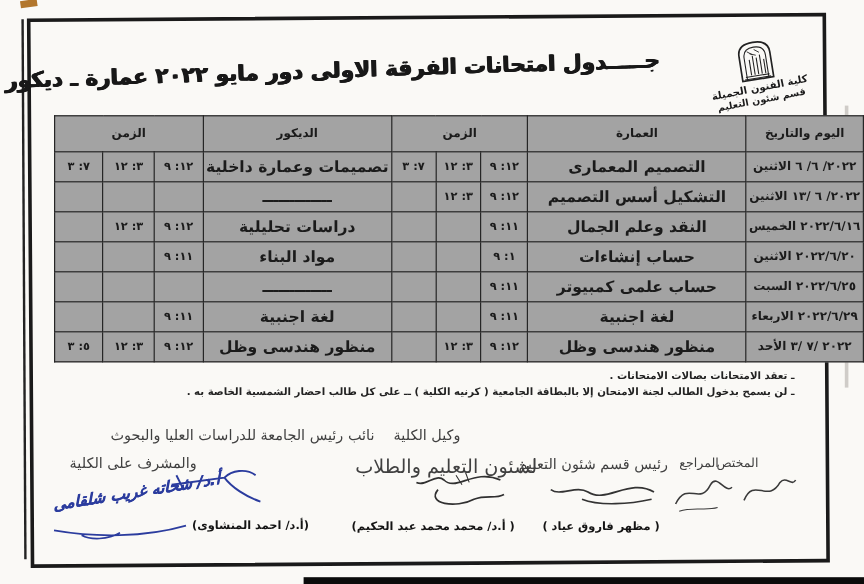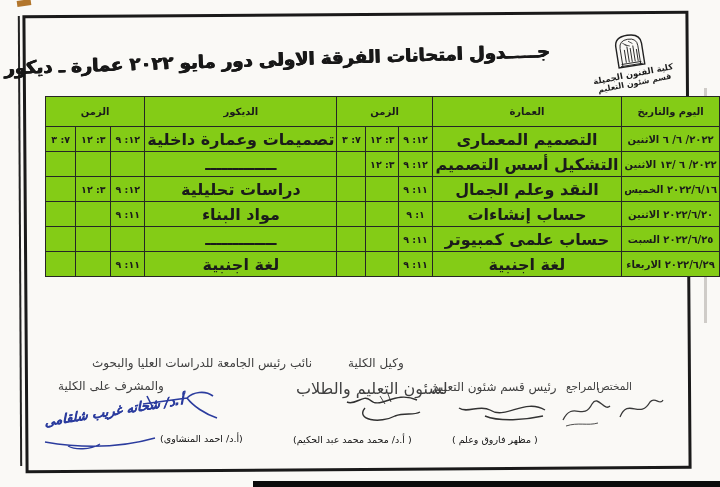--- a/index.html
+++ b/index.html
@@ -29,44 +29,44 @@
 
   
   .logo{position:absolute;left:588px;top:32px;width:86px;text-align:center;transform:rotate(-9deg);}
   .logo svg{display:block;margin:0 auto 1px auto;}
   .logo .l1{font-size:8.5px;font-weight:bold;direction:rtl;white-space:nowrap;transform:rotate(-2deg);}
   .logo .l2{font-size:8px;font-weight:bold;direction:rtl;white-space:nowrap;transform:rotate(-2deg);}
 
   
   table.exam{
     position:absolute;left:45px;top:96px;border-collapse:collapse;direction:ltr;
-    background:#84cc16;
+    background:#a3a3a3;
   }
   table.exam th,table.exam td{border:1px solid #262626;padding:0 2px;text-align:center;vertical-align:middle;}
   table.exam th{height:29px;font-size:10px;font-weight:bold;direction:rtl;}
   table.exam td{height:24px;font-weight:bold;}
   td.time-cell{direction:ltr;font-size:9.5px;white-space:nowrap;}
-  td.subject-cell{direction:rtl;font-size:16px;white-space:nowrap;}
+  td.subject-cell{direction:rtl;font-size:13px;white-space:nowrap;}
   td.date-cell{direction:ltr;font-size:10px;white-space:nowrap;}
 
   
   .notes{position:absolute;left:50px;top:308px;width:612px;direction:rtl;text-align:right;}
   .note-line{font-size:8.5px;font-weight:bold;line-height:13px;white-space:nowrap;color:#222;}
 
   
   .sig-label{position:absolute;direction:rtl;white-space:nowrap;font-weight:normal;color:#404040;}
   .precaution{left:auto;right:57px;top:358px;font-size:8px;}
   .mokhtas{left:597px;top:380px;font-size:10.5px;}
   .moragea{left:566px;top:380px;font-size:10.5px;}
   .raees-qism{left:432px;top:380px;font-size:12px;}
-  .wakeel{left:348px;top:356px;font-size:12px;}
+  .wakeel{left:328px;top:356px;font-size:12px;}
   .leshoon{left:296px;top:379px;font-size:16px;}
   .naeb{left:92px;top:356px;font-size:12px;}
   .moshref{left:58px;top:379px;font-size:12px;}
-  .sig-name{position:absolute;direction:rtl;white-space:nowrap;font-weight:normal;font-size:9.5px;color:#141414;}
+  .sig-name{position:absolute;direction:rtl;white-space:nowrap;font-weight:bold;font-size:9.5px;color:#141414;}
   .name-mazhar{left:452px;top:434px;}
   .name-hakim{left:293px;top:434px;}
   .name-minshawy{left:160px;top:433px;}
   .scribble{position:absolute;}
   .blue-hand{
     position:absolute;left:34px;top:404px;width:150px;
     direction:rtl;color:#2b3c9e;font-size:13px;font-weight:bold;font-style:italic;
     transform:rotate(-9deg) skewX(-6deg);white-space:nowrap;
     text-shadow:0.4px 0 #2b3c9e;
   }
@@ -176,24 +176,37 @@
           <td class="time-cell"></td>
           <td class="time-cell"></td>
           <td class="time-cell">١١: ٩</td>
           <td class="subject-cell">لغة اجنبية</td>
           <td class="time-cell"></td>
           <td class="time-cell"></td>
           <td class="time-cell">١١: ٩</td>
           <td class="subject-cell">لغة اجنبية</td>
           <td class="date-cell">٢٠٢٢/٦/٢٩ الاربعاء</td>
         </tr>
+        <tr>
+          <td class="time-cell">٥: ٣</td>
+          <td class="time-cell">٣: ١٢</td>
+          <td class="time-cell">١٢: ٩</td>
+          <td class="subject-cell">منظور هندسى وظل</td>
+          <td class="time-cell"></td>
+          <td class="time-cell">٣: ١٢</td>
+          <td class="time-cell">١٢: ٩</td>
+          <td class="subject-cell">منظور هندسى وظل</td>
+          <td class="date-cell">٢٠٢٢ /٧ /٣ الأحد</td>
+        </tr>
       </tbody>
   </table>
 
   <div class="notes">
+      <div class="note-line">ـ تعقد الامتحانات بصالات الامتحانات .</div>
+      <div class="note-line">ـ لن يسمح بدخول الطالب لجنة الامتحان إلا بالبطاقة الجامعية ( كرنيه الكلية ) ــ على كل طالب احضار الشمسية الخاصة به .</div>
     </div>
 
 
   <div class="sig-label mokhtas">المختص</div>
   <div class="sig-label moragea">المراجع</div>
   <div class="sig-label raees-qism">رئيس قسم شئون التعليم</div>
 
   <div class="sig-label wakeel">وكيل الكلية</div>
   <div class="sig-label leshoon">لشئون التعليم والطلاب</div>
 
@@ -209,21 +222,21 @@
     <path d="M90,14 C70,2 50,24 35,14 C25,8 12,18 4,12 M30,20 C45,26 70,24 88,20" fill="none" stroke="#333" stroke-width="1.4"></path>
   </svg>
   <svg class="scribble" style="left:325px;top:390px;" width="100" height="42" viewBox="0 0 100 42">
     <path d="M92,10 C70,0 55,20 45,10 C38,4 30,16 22,12 M40,18 C30,30 55,34 70,26 C80,22 88,26 95,22" fill="none" stroke="#303030" stroke-width="1.4"></path>
     <path d="M55,6 L60,14 M63,4 L66,12" stroke="#303030" stroke-width="0.9" fill="none"></path>
   </svg>
   <svg class="scribble" style="left:133px;top:388px;" width="88" height="40" viewBox="0 0 88 40">
     <path d="M80,8 C72,2 60,4 54,10 L10,16 M54,10 C60,18 72,26 84,30 M14,8 L20,20" fill="none" stroke="#2b3c9e" stroke-width="1.6"></path>
   </svg>
 
-  <div class="sig-name name-mazhar">( مظهر فاروق وعلم )</div>
+  <div class="sig-name name-mazhar">( مظهر فاروق عياد )</div>
   <div class="sig-name name-hakim">( أ.د/ محمد محمد عبد الحكيم)</div>
   <div class="sig-name name-minshawy">(أ.د/ احمد المنشاوى)</div>
 
   <div class="blue-hand">أ.د/ شحاته غريب شلقامى</div>
   <svg class="scribble" style="left:40px;top:434px;" width="120" height="18" viewBox="0 0 120 18">
     <path d="M115,4 C80,14 40,14 5,8 M60,10 C50,16 35,16 28,12" fill="none" stroke="#2b3c9e" stroke-width="1.4"></path>
   </svg>
 
   <div class="bottom-bar"></div>
 </div>

